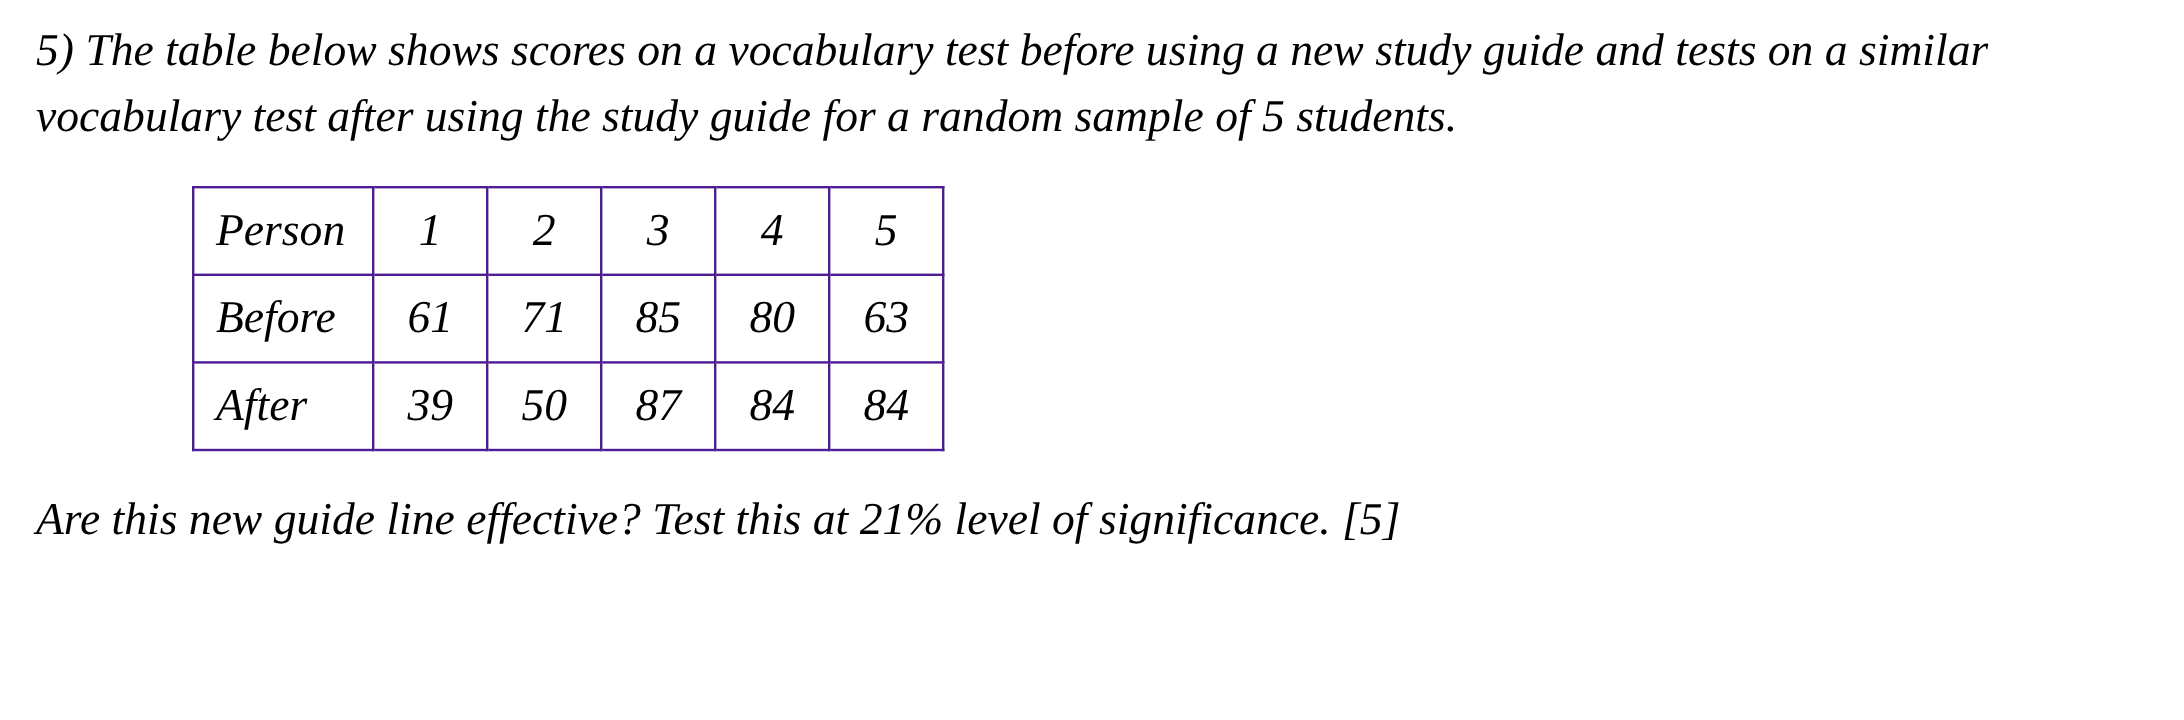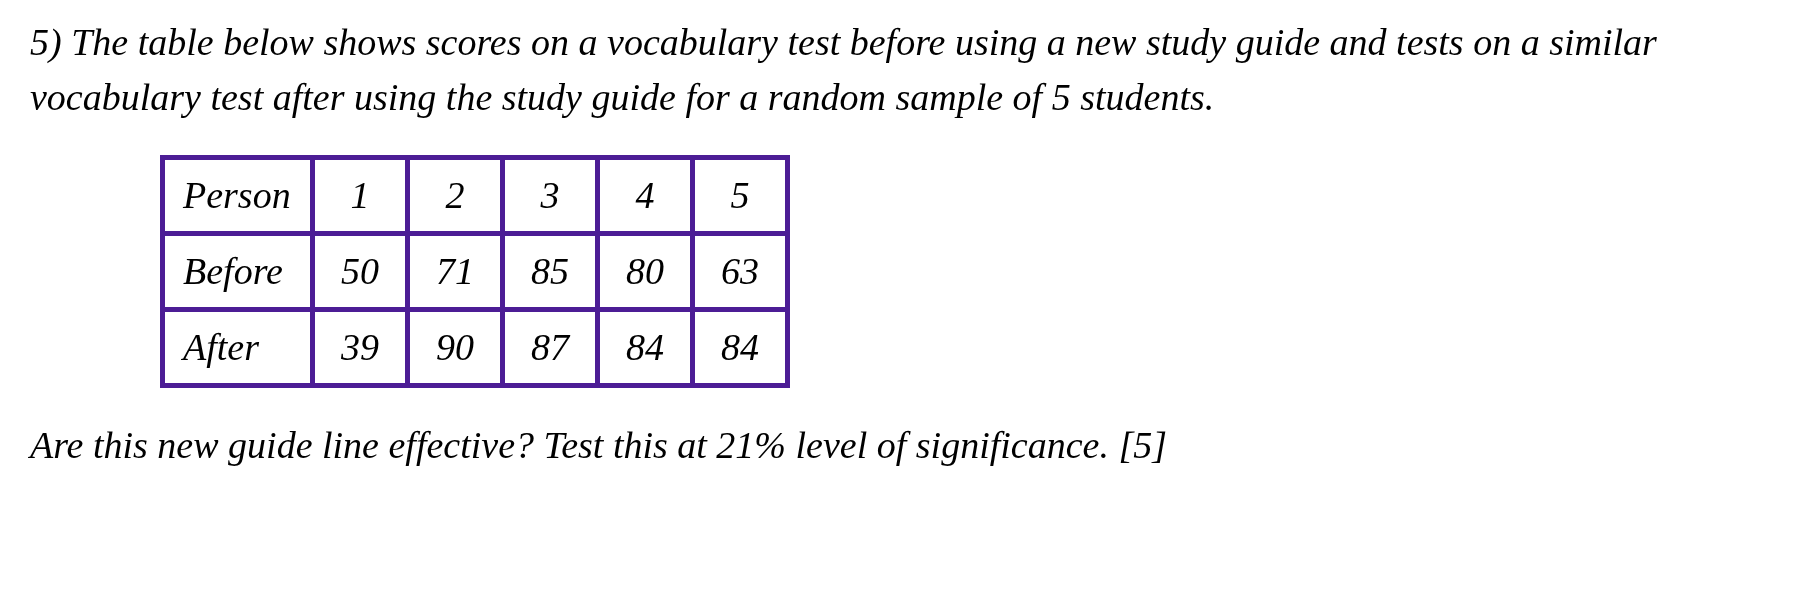--- a/index.html
+++ b/index.html
@@ -22,21 +22,21 @@
       margin-bottom: 30px;
     }
     .table-wrapper {
       padding-left: 130px;
       margin-bottom: 30px;
     }
     table {
       border-collapse: collapse;
     }
     td {
-      border: 5px solid #4c1d95;
+      border: 2px solid #4c1d95;
       padding: 8px 20px;
       text-align: center;
       font-size: 38px;
       min-width: 95px;
     }
     td.label-cell {
       text-align: left;
       padding-left: 18px;
       padding-right: 18px;
       min-width: 150px;
@@ -56,30 +56,30 @@
         <tr>
       <td class="label-cell">Person</td>
       <td>1</td>
       <td>2</td>
       <td>3</td>
       <td>4</td>
       <td>5</td>
     </tr>
     <tr>
       <td class="label-cell">Before</td>
-      <td>50</td>
+      <td>61</td>
       <td>71</td>
       <td>85</td>
       <td>80</td>
       <td>63</td>
     </tr>
     <tr>
       <td class="label-cell">After</td>
       <td>39</td>
-      <td>90</td>
+      <td>50</td>
       <td>87</td>
       <td>84</td>
       <td>84</td>
     </tr>
   </tbody>
     </table>
 </div>
 
 <div class="followup-text">Are this new guide line effective? Test this at 21% level of significance. [5]</div>
 

